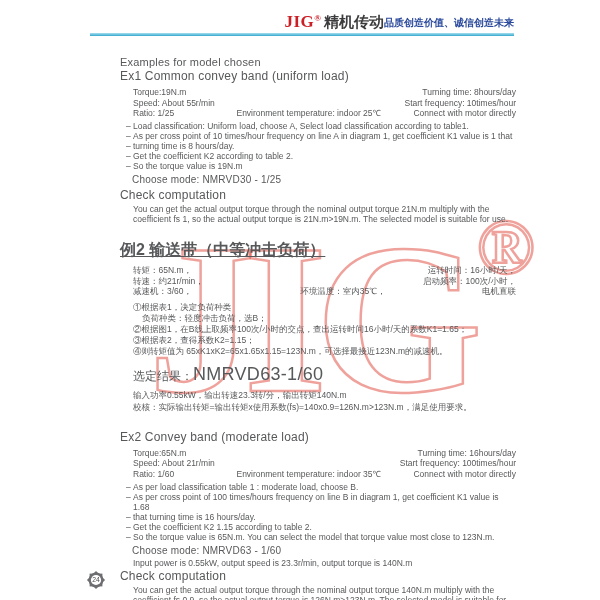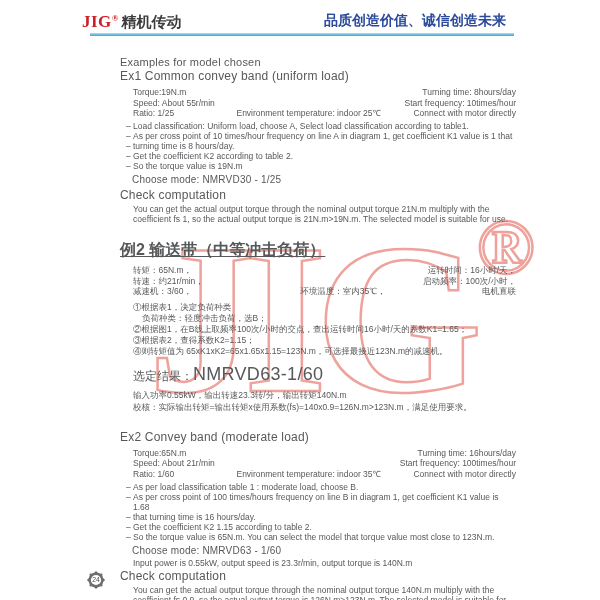--- a/index.html
+++ b/index.html
@@ -1,29 +1,29 @@
 <!DOCTYPE html>
 <html><head>
 <meta charset="utf-8">
 <style>
   html,body{margin:0;padding:0;}
   body{
     width:600px;height:600px;position:relative;background:#ffffff;
     font-family:"Liberation Sans",sans-serif;overflow:hidden;
   }
   
-  .header{position:absolute;left:82px;top:12px;width:424px;display:flex;
-    justify-content:space-between;align-items:flex-end;}
+  .header{position:absolute;left:90px;top:12px;width:424px;display:flex;
+    justify-content:flex-end;align-items:flex-end;}
   .logo{white-space:nowrap;}
   .logo-jig{font-family:"Liberation Serif",serif;font-weight:bold;
     font-size:17px;color:#cc2027;letter-spacing:.5px;}
   .logo-reg{font-family:"Liberation Serif",serif;font-weight:bold;
     font-size:9px;color:#cc2027;vertical-align:6px;}
   .logo-cn{font-size:15px;font-weight:bold;color:#3c3c3e;margin-left:3px;}
-  .slogan{font-size:14px;font-weight:bold;color:#2b4a9b;padding-bottom:2px;}
+  .slogan{font-size:10px;font-weight:bold;color:#2b4a9b;padding-bottom:2px;}
   .header-rule{position:absolute;left:90px;top:33px;width:424px;height:3px;
     background:linear-gradient(#a8e0ef 0%,#35a8cd 100%);}
   
   .watermark{position:absolute;left:148px;top:208px;z-index:0;
     font-family:"Liberation Serif",serif;font-weight:bold;
     font-size:215px;line-height:1;letter-spacing:-12px;
     color:transparent;-webkit-text-stroke:2.5px rgba(224,70,56,.5);
     user-select:none;pointer-events:none;}
   .wm-reg{font-size:78px;letter-spacing:0;vertical-align:118px;margin-left:6px;}
   

